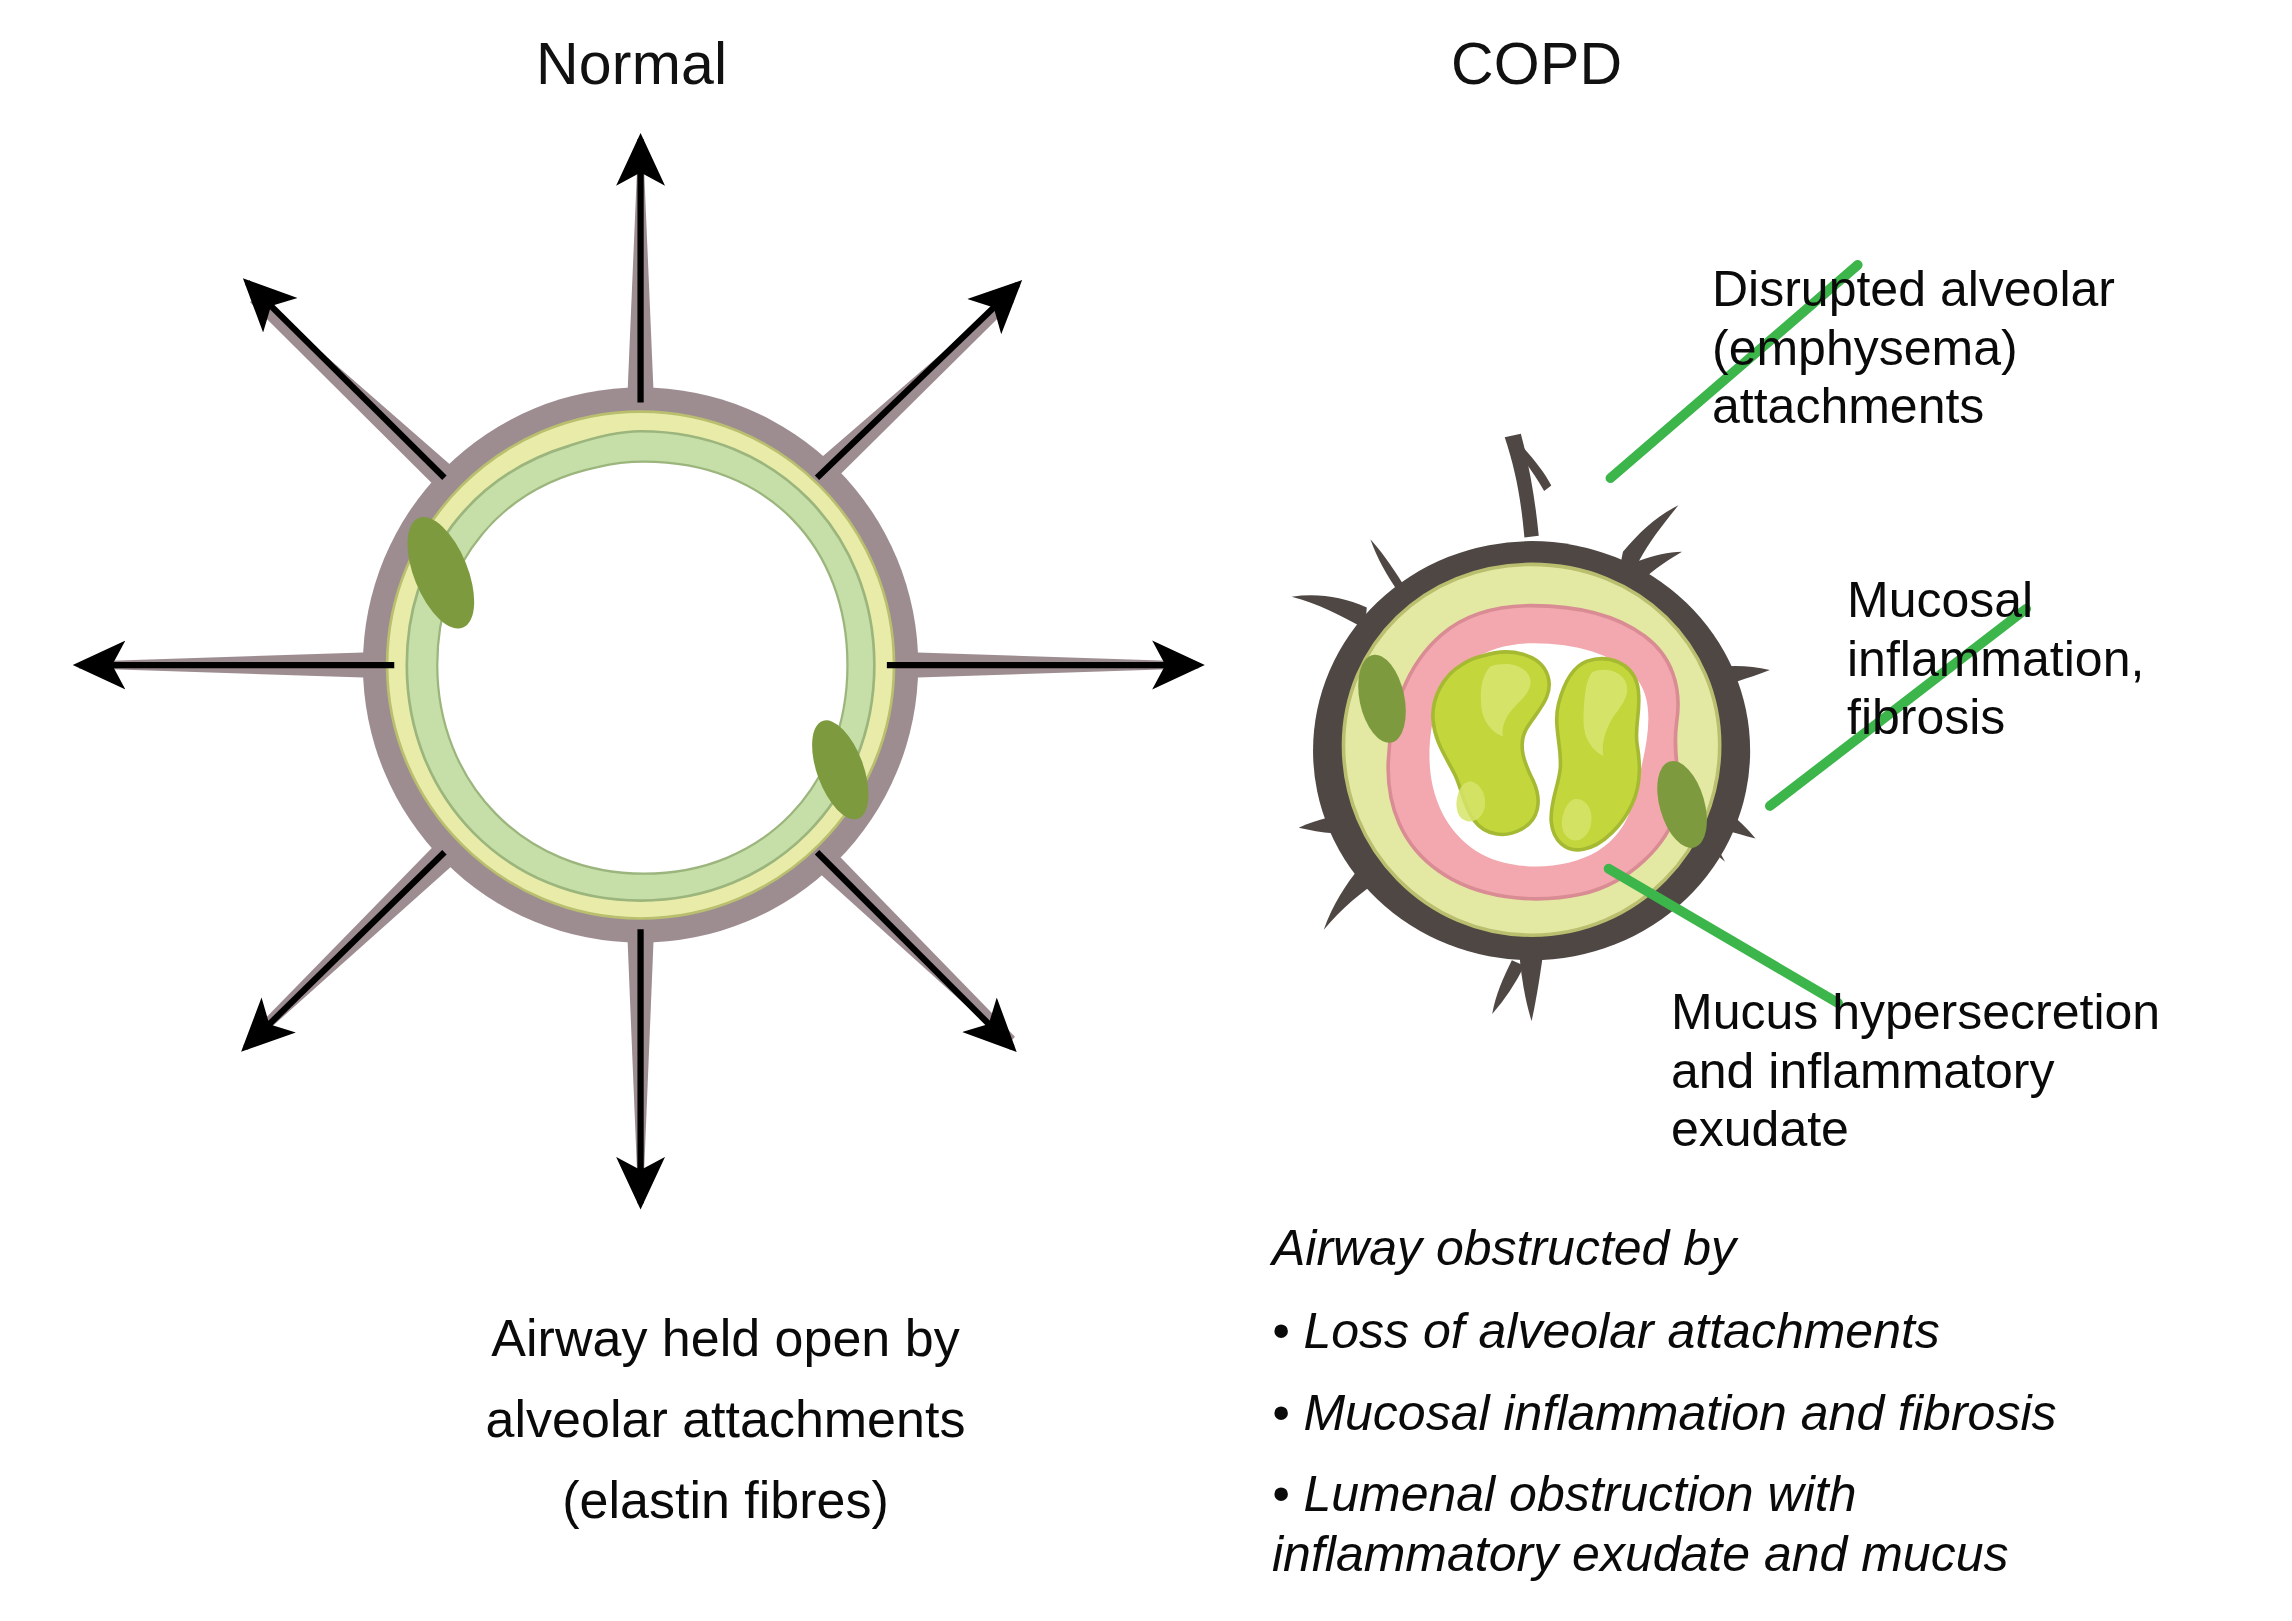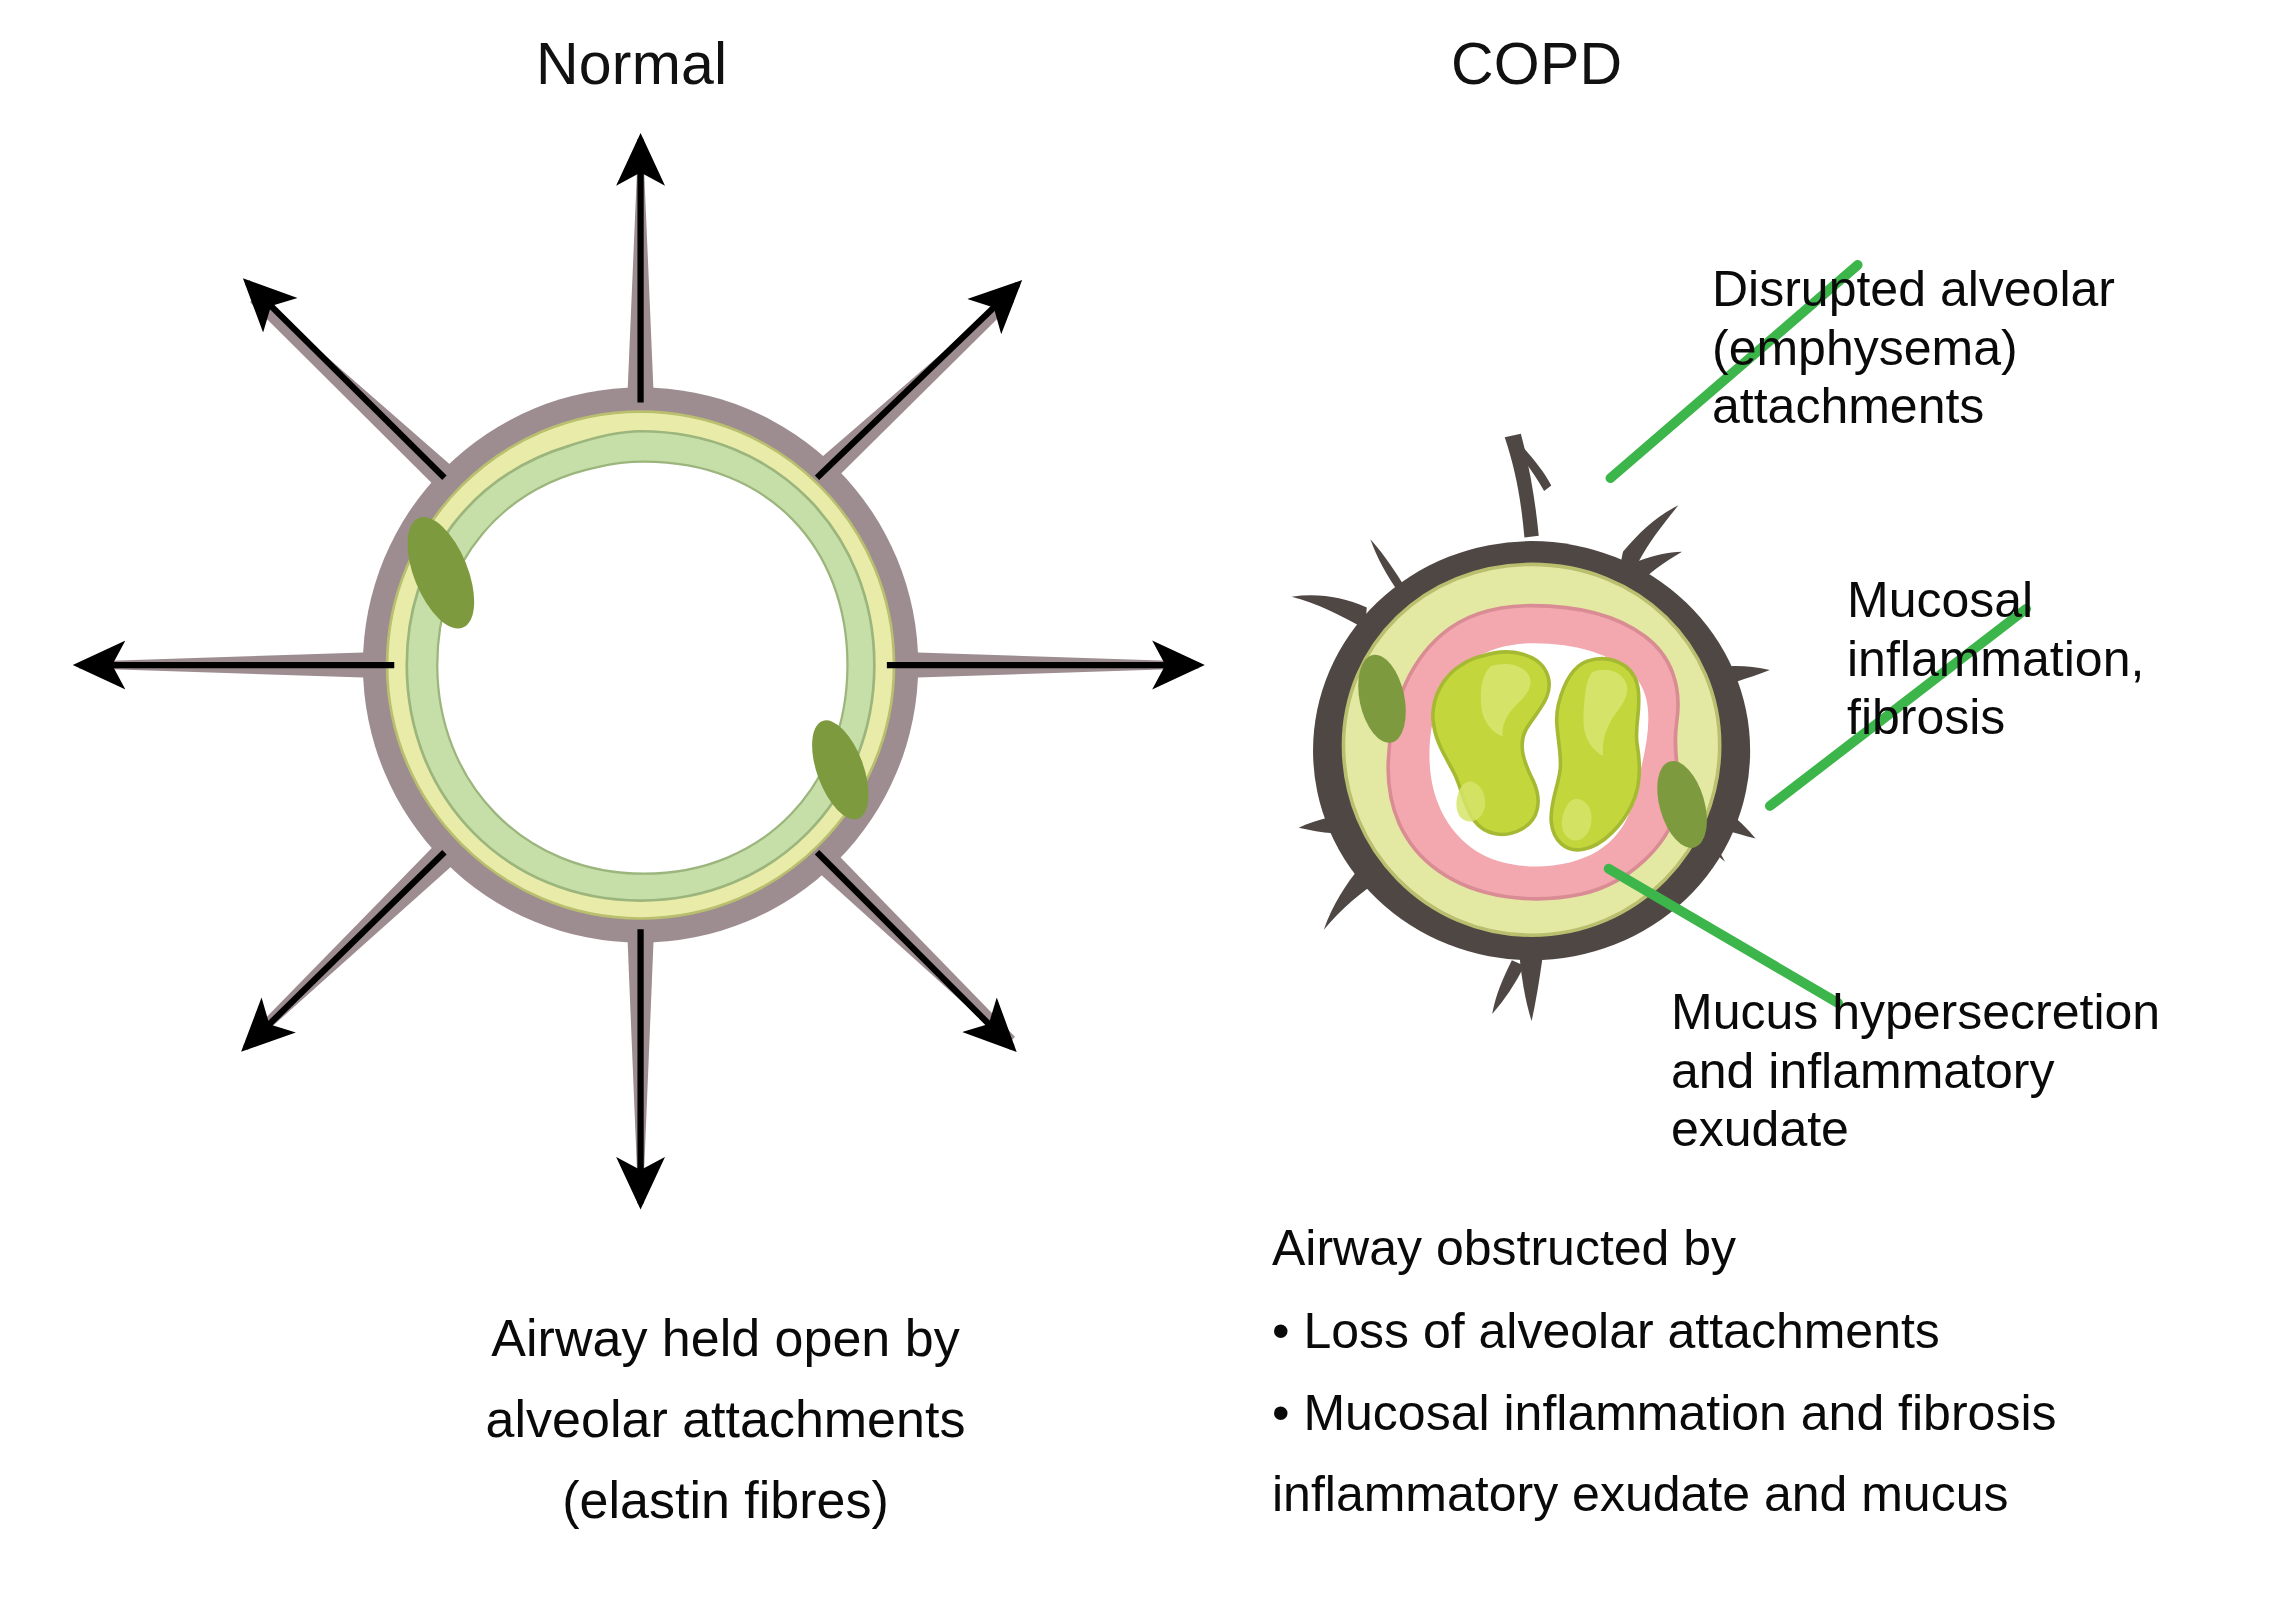--- a/index.html
+++ b/index.html
@@ -61,20 +61,21 @@
   #callout-mucus     { left: 1671px; top: 983px; }
 
   #obstruction-block {
     position: absolute;
     left: 1272px;
     top: 1218px;
     width: 949px;
     font-size: 50px;
     line-height: 1.2;
     color: #0a0a0a;
+    font-style: italic;
   }
   #obstruction-block .heading {
     display: block;
     margin-bottom: 23px;
     white-space: nowrap;
   }
   #obstruction-block ul {
     list-style: none;
     margin: 0;
     padding: 0;
@@ -223,20 +224,23 @@
     <span class="cline">Airway held open by</span>
     <span class="cline">alveolar attachments</span>
     <span class="cline">(elastin fibres)</span>
   </div>
 
   <div id="obstruction-block">
     <span class="heading">Airway obstructed by</span>
     <ul>
       <li>• Loss of alveolar attachments</li>
       <li>• Mucosal inflammation and fibrosis</li>
+      <li style="margin-bottom:0">
+        <span>• Lumenal obstruction with</span>
+      </li>
       <li style="text-indent:0;padding-left:0">
         <span>inflammatory exudate and mucus</span>
       </li>
     </ul>
   </div>
 
 </div>
 
 
 </body></html>

